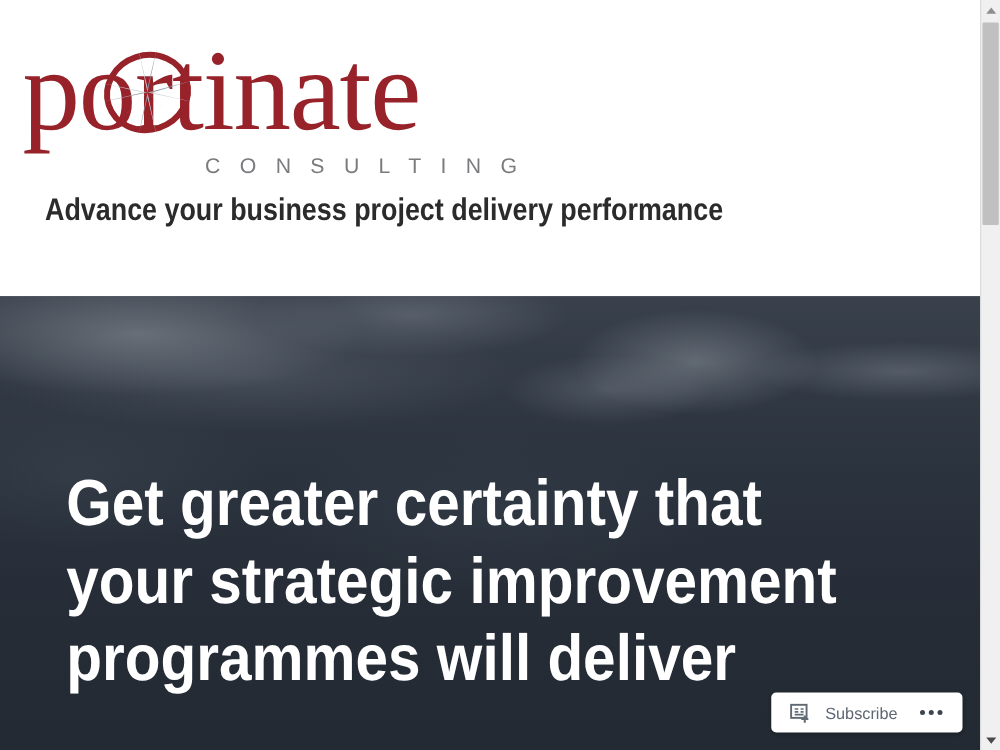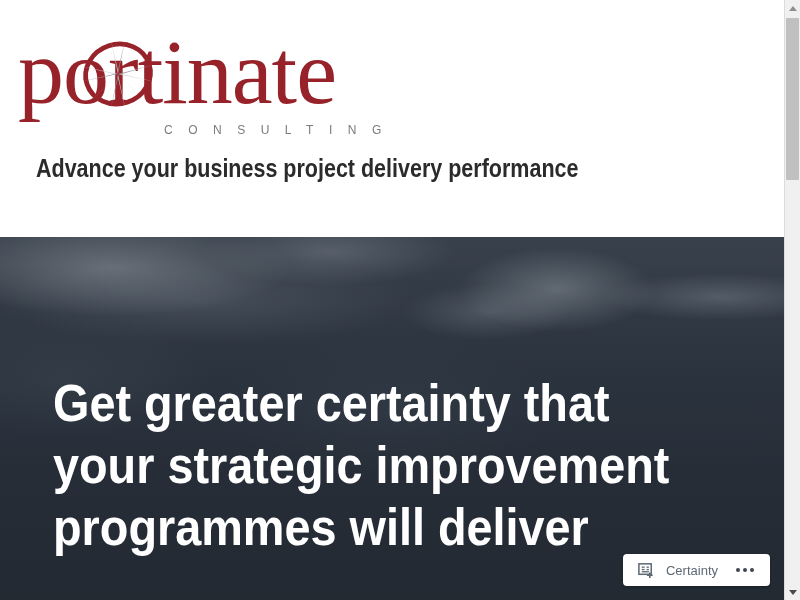--- a/index.html
+++ b/index.html
@@ -40,21 +40,21 @@
   #compass {
     position:absolute; left:52px; top:8px;
     width:96px; height:96px;
     pointer-events:none;
   }
 
   #consulting {
     position:absolute;
     left:146px; top:105px;
     font-family:"Liberation Sans", sans-serif;
-    font-size:12px;
+    font-size:17px;
     font-weight:400;
     letter-spacing:15.5px;
     color:#7b7b7f;
     white-space:nowrap;
   }
 
   #tagline {
     position:absolute; left:18px; top:135px;
     font-family:"Liberation Sans", sans-serif;
     font-weight:bold;
@@ -218,21 +218,21 @@
         <svg width="19" height="19" viewBox="0 0 20 20">
           <rect x="2" y="3" width="13" height="11" fill="none" stroke="#5f6a74" stroke-width="1.6"></rect>
           <line x1="5" y1="6.5" x2="8" y2="6.5" stroke="#5f6a74" stroke-width="1.4"></line>
           <line x1="5" y1="9" x2="8" y2="9" stroke="#5f6a74" stroke-width="1.4"></line>
           <line x1="10" y1="6.5" x2="12.5" y2="6.5" stroke="#5f6a74" stroke-width="1.4"></line>
           <line x1="10" y1="9" x2="12.5" y2="9" stroke="#5f6a74" stroke-width="1.4"></line>
           <line x1="5" y1="11.3" x2="12.5" y2="11.3" stroke="#5f6a74" stroke-width="1.4"></line>
           <line x1="13.5" y1="12" x2="13.5" y2="18" stroke="#5f6a74" stroke-width="1.7"></line>
           <line x1="10.5" y1="15" x2="16.5" y2="15" stroke="#5f6a74" stroke-width="1.7"></line>
         </svg>
-        <span id="subscribe-label">Certainty</span>
+        <span id="subscribe-label">Subscribe</span>
       </div>
       <div id="more-btn">
         <i></i>
         <i></i>
         <i></i>
       </div>
     </div>
 
   </div>
 

